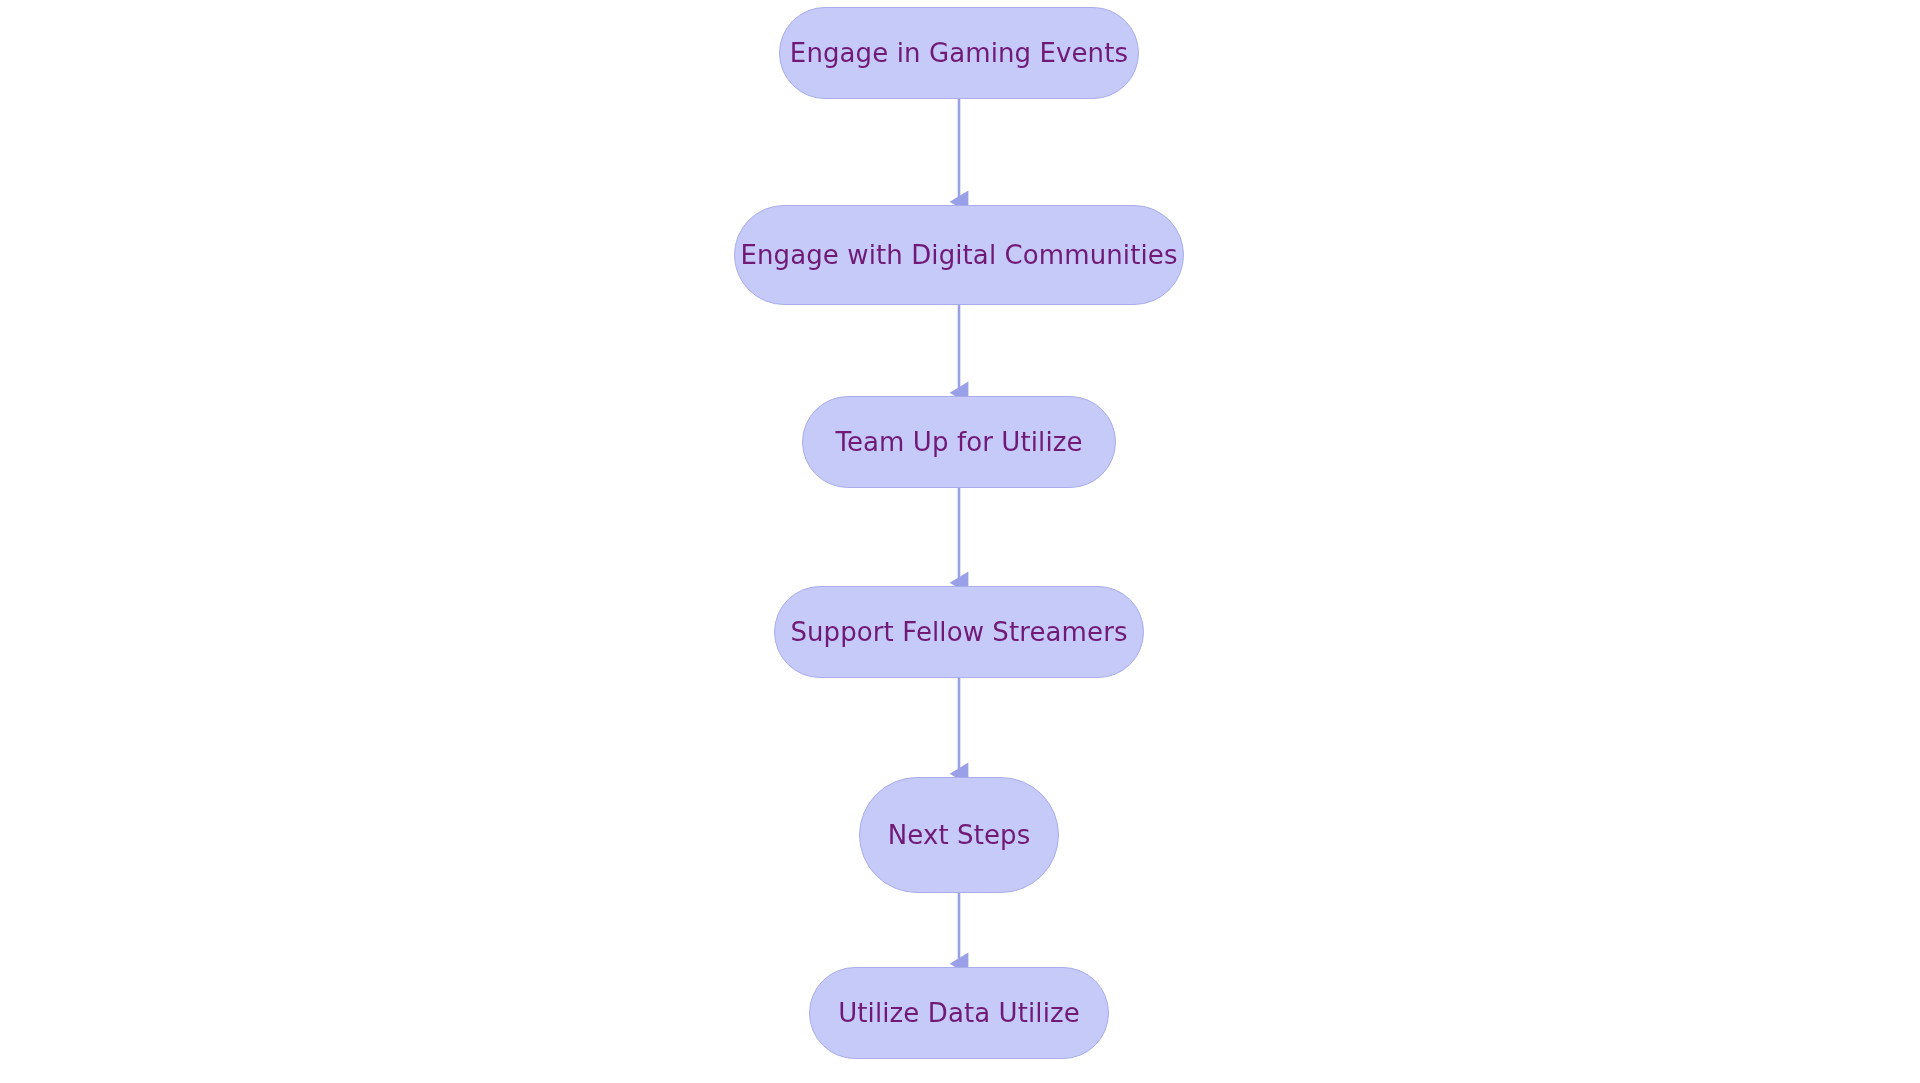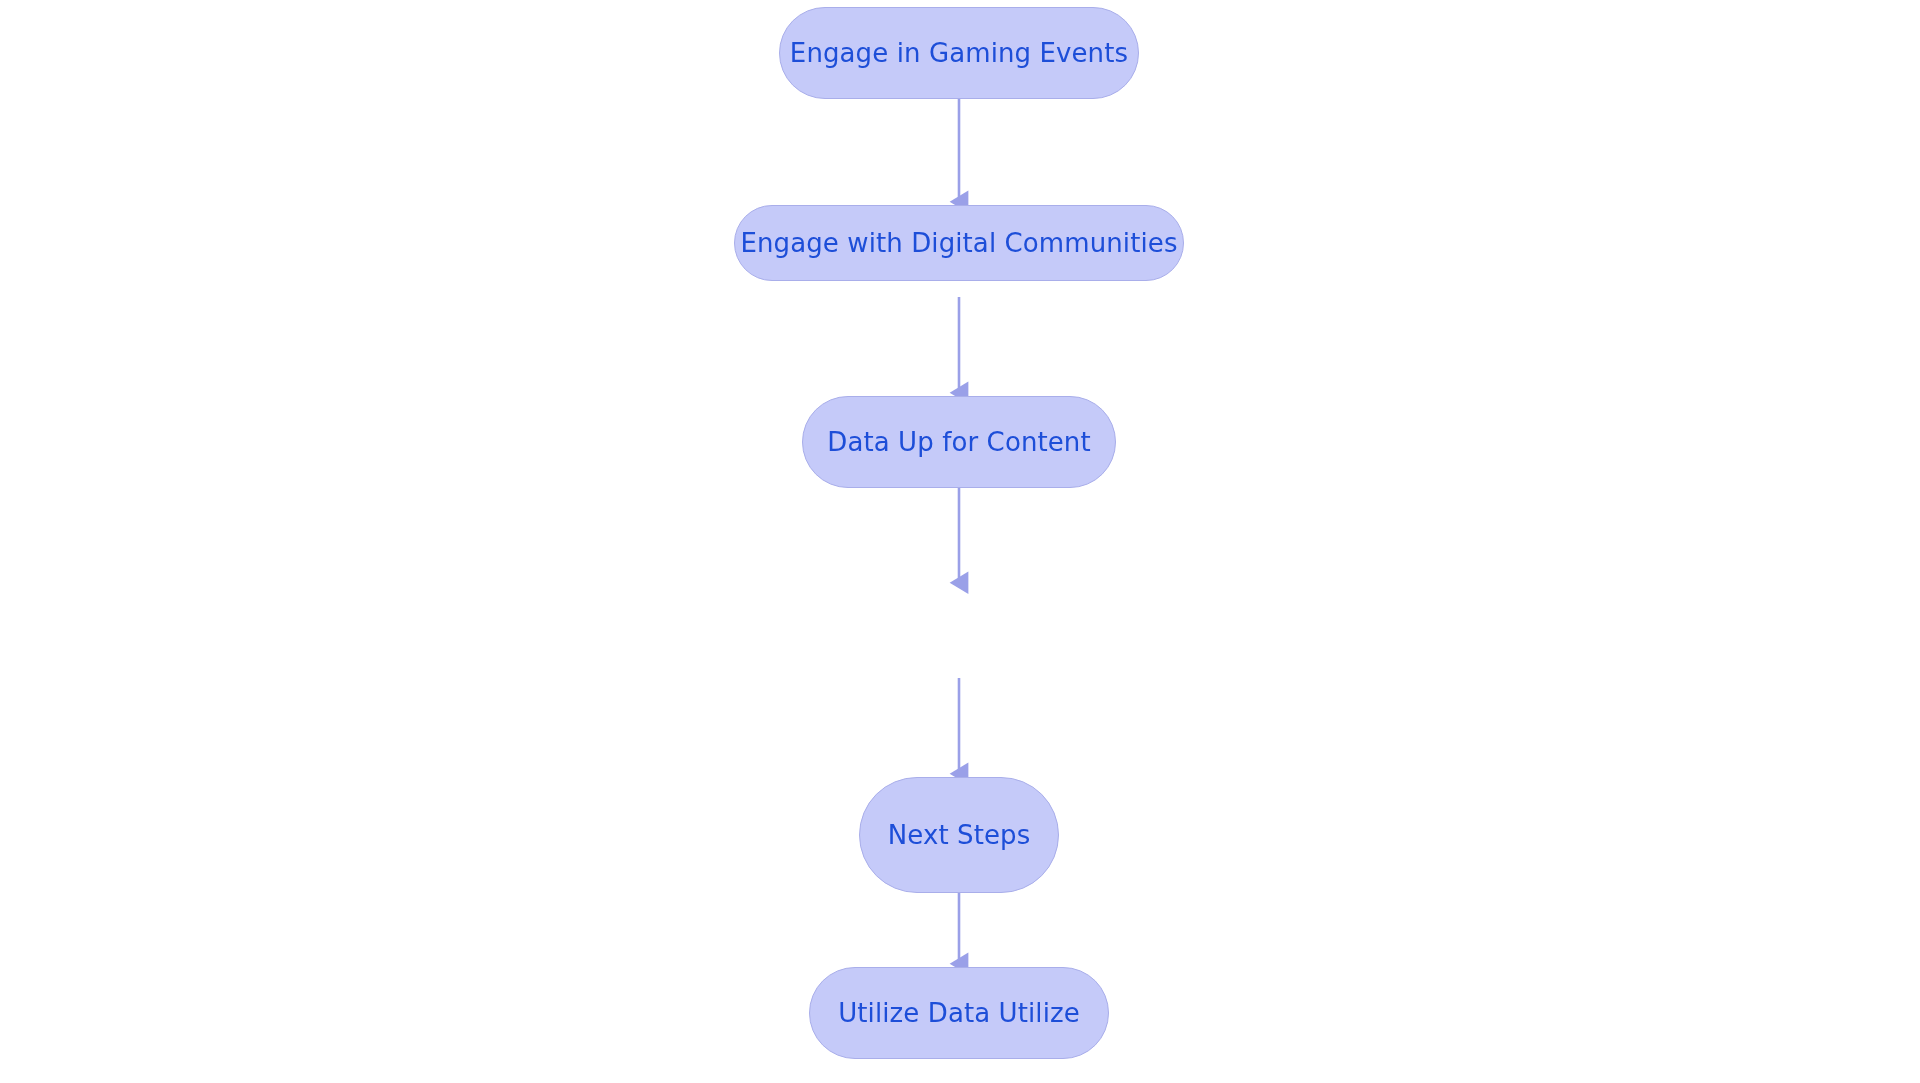--- a/index.html
+++ b/index.html
@@ -47,21 +47,21 @@
     justify-content: center;
     box-sizing: border-box;
     background: #c5caf9;
     border: 1.6px solid #a9aeea;
     border-radius: 999px;
     transform: translateX(-50%);
     white-space: nowrap;
   }
 
   .flow-node-label {
-    color: #1d4ed8;
+    color: #701a75;
     font-size: 26px;
     font-weight: 400;
     letter-spacing: 0.1px;
     line-height: 1;
     font-family: "DejaVu Sans", "Liberation Sans", sans-serif;
   }
 </style>
 </head>
 <body>
 
@@ -79,25 +79,28 @@
         <line x1="959" y1="488" x2="959" y2="584" stroke="#9aa0e8" stroke-width="2.6" marker-end="url(#arrowhead)"></line>
         <line x1="959" y1="678" x2="959" y2="775" stroke="#9aa0e8" stroke-width="2.6" marker-end="url(#arrowhead)"></line>
         <line x1="959" y1="869" x2="959" y2="965" stroke="#9aa0e8" stroke-width="2.6" marker-end="url(#arrowhead)"></line>
       </g>
   </svg>
 
   <div id="node-layer">
       <div class="flow-node" style="left: 959px; top: 7px; width: 360px; height: 92px;">
         <span class="flow-node-label">Engage in Gaming Events</span>
       </div>
-      <div class="flow-node" style="left: 959px; top: 205px; width: 450px; height: 76px;">
+      <div class="flow-node" style="left: 959px; top: 205px; width: 450px; height: 100px;">
         <span class="flow-node-label">Engage with Digital Communities</span>
       </div>
       <div class="flow-node" style="left: 959px; top: 396px; width: 314px; height: 92px;">
-        <span class="flow-node-label">Data Up for Content</span>
+        <span class="flow-node-label">Team Up for Utilize</span>
+      </div>
+      <div class="flow-node" style="left: 959px; top: 586px; width: 370px; height: 92px;">
+        <span class="flow-node-label">Support Fellow Streamers</span>
       </div>
       <div class="flow-node" style="left: 959px; top: 777px; width: 200px; height: 116px;">
         <span class="flow-node-label">Next Steps</span>
       </div>
       <div class="flow-node" style="left: 959px; top: 967px; width: 300px; height: 92px;">
         <span class="flow-node-label">Utilize Data Utilize</span>
       </div>
     </div>
 
 </div>

